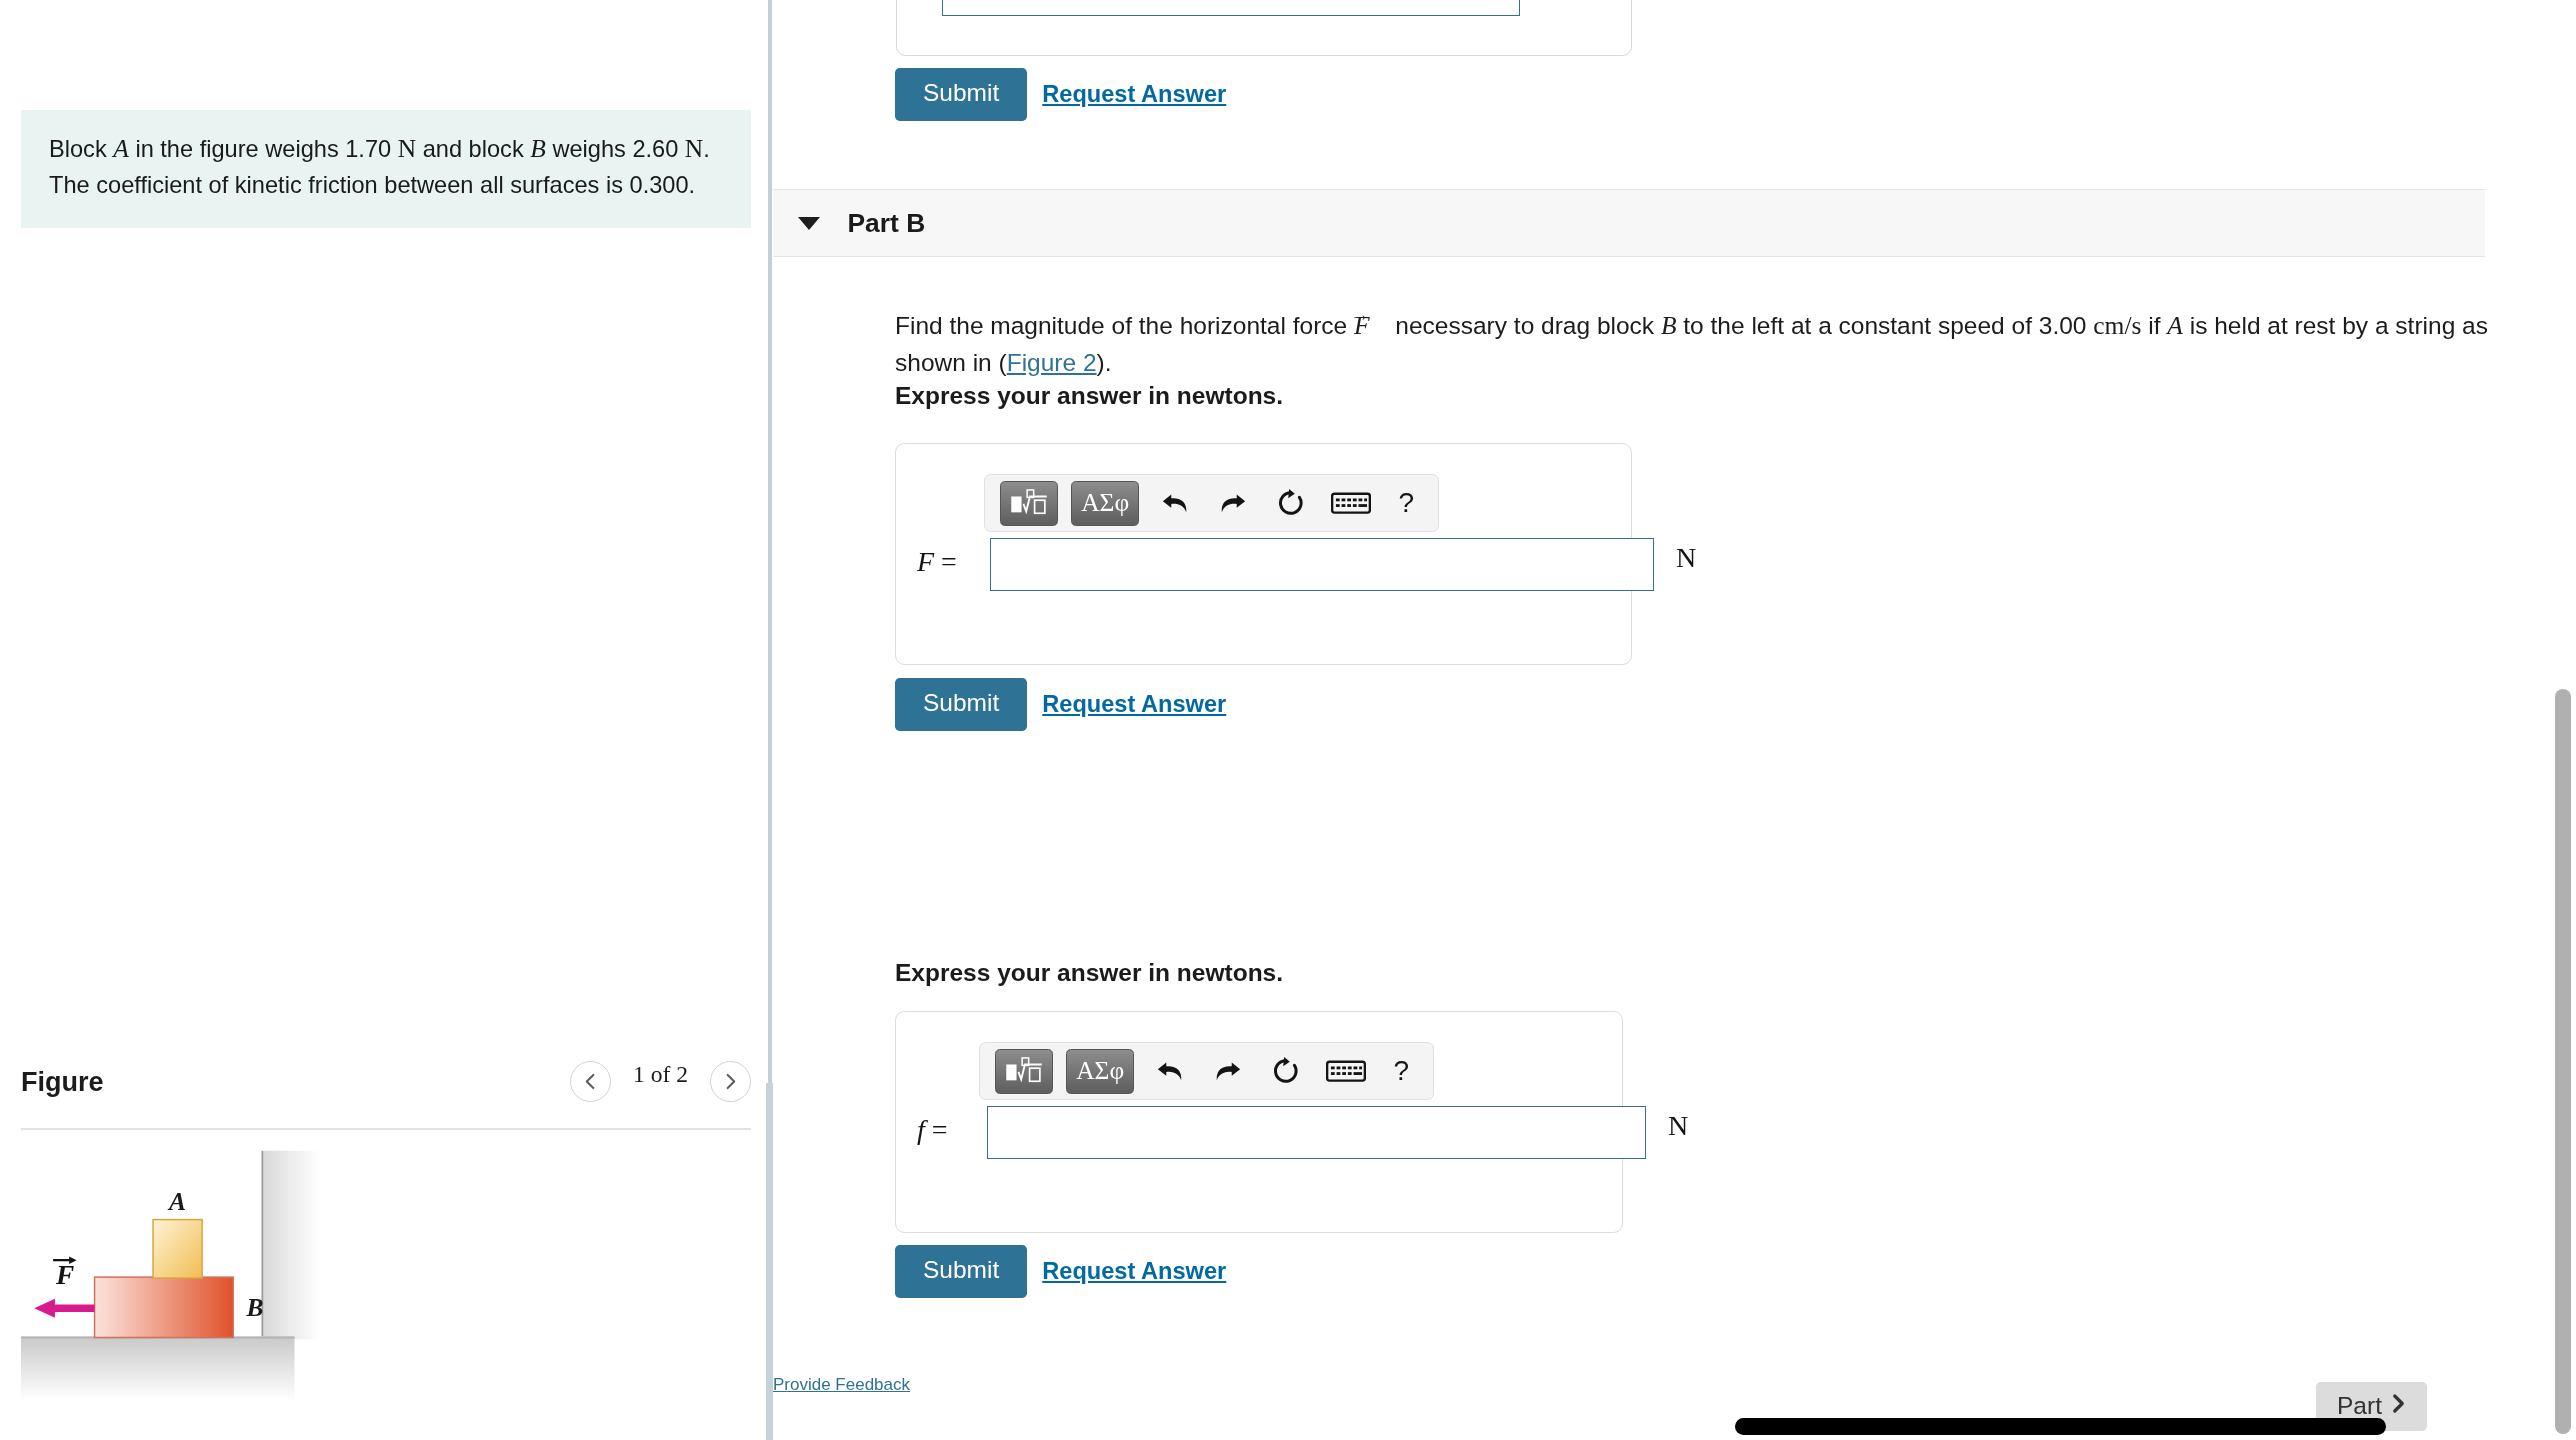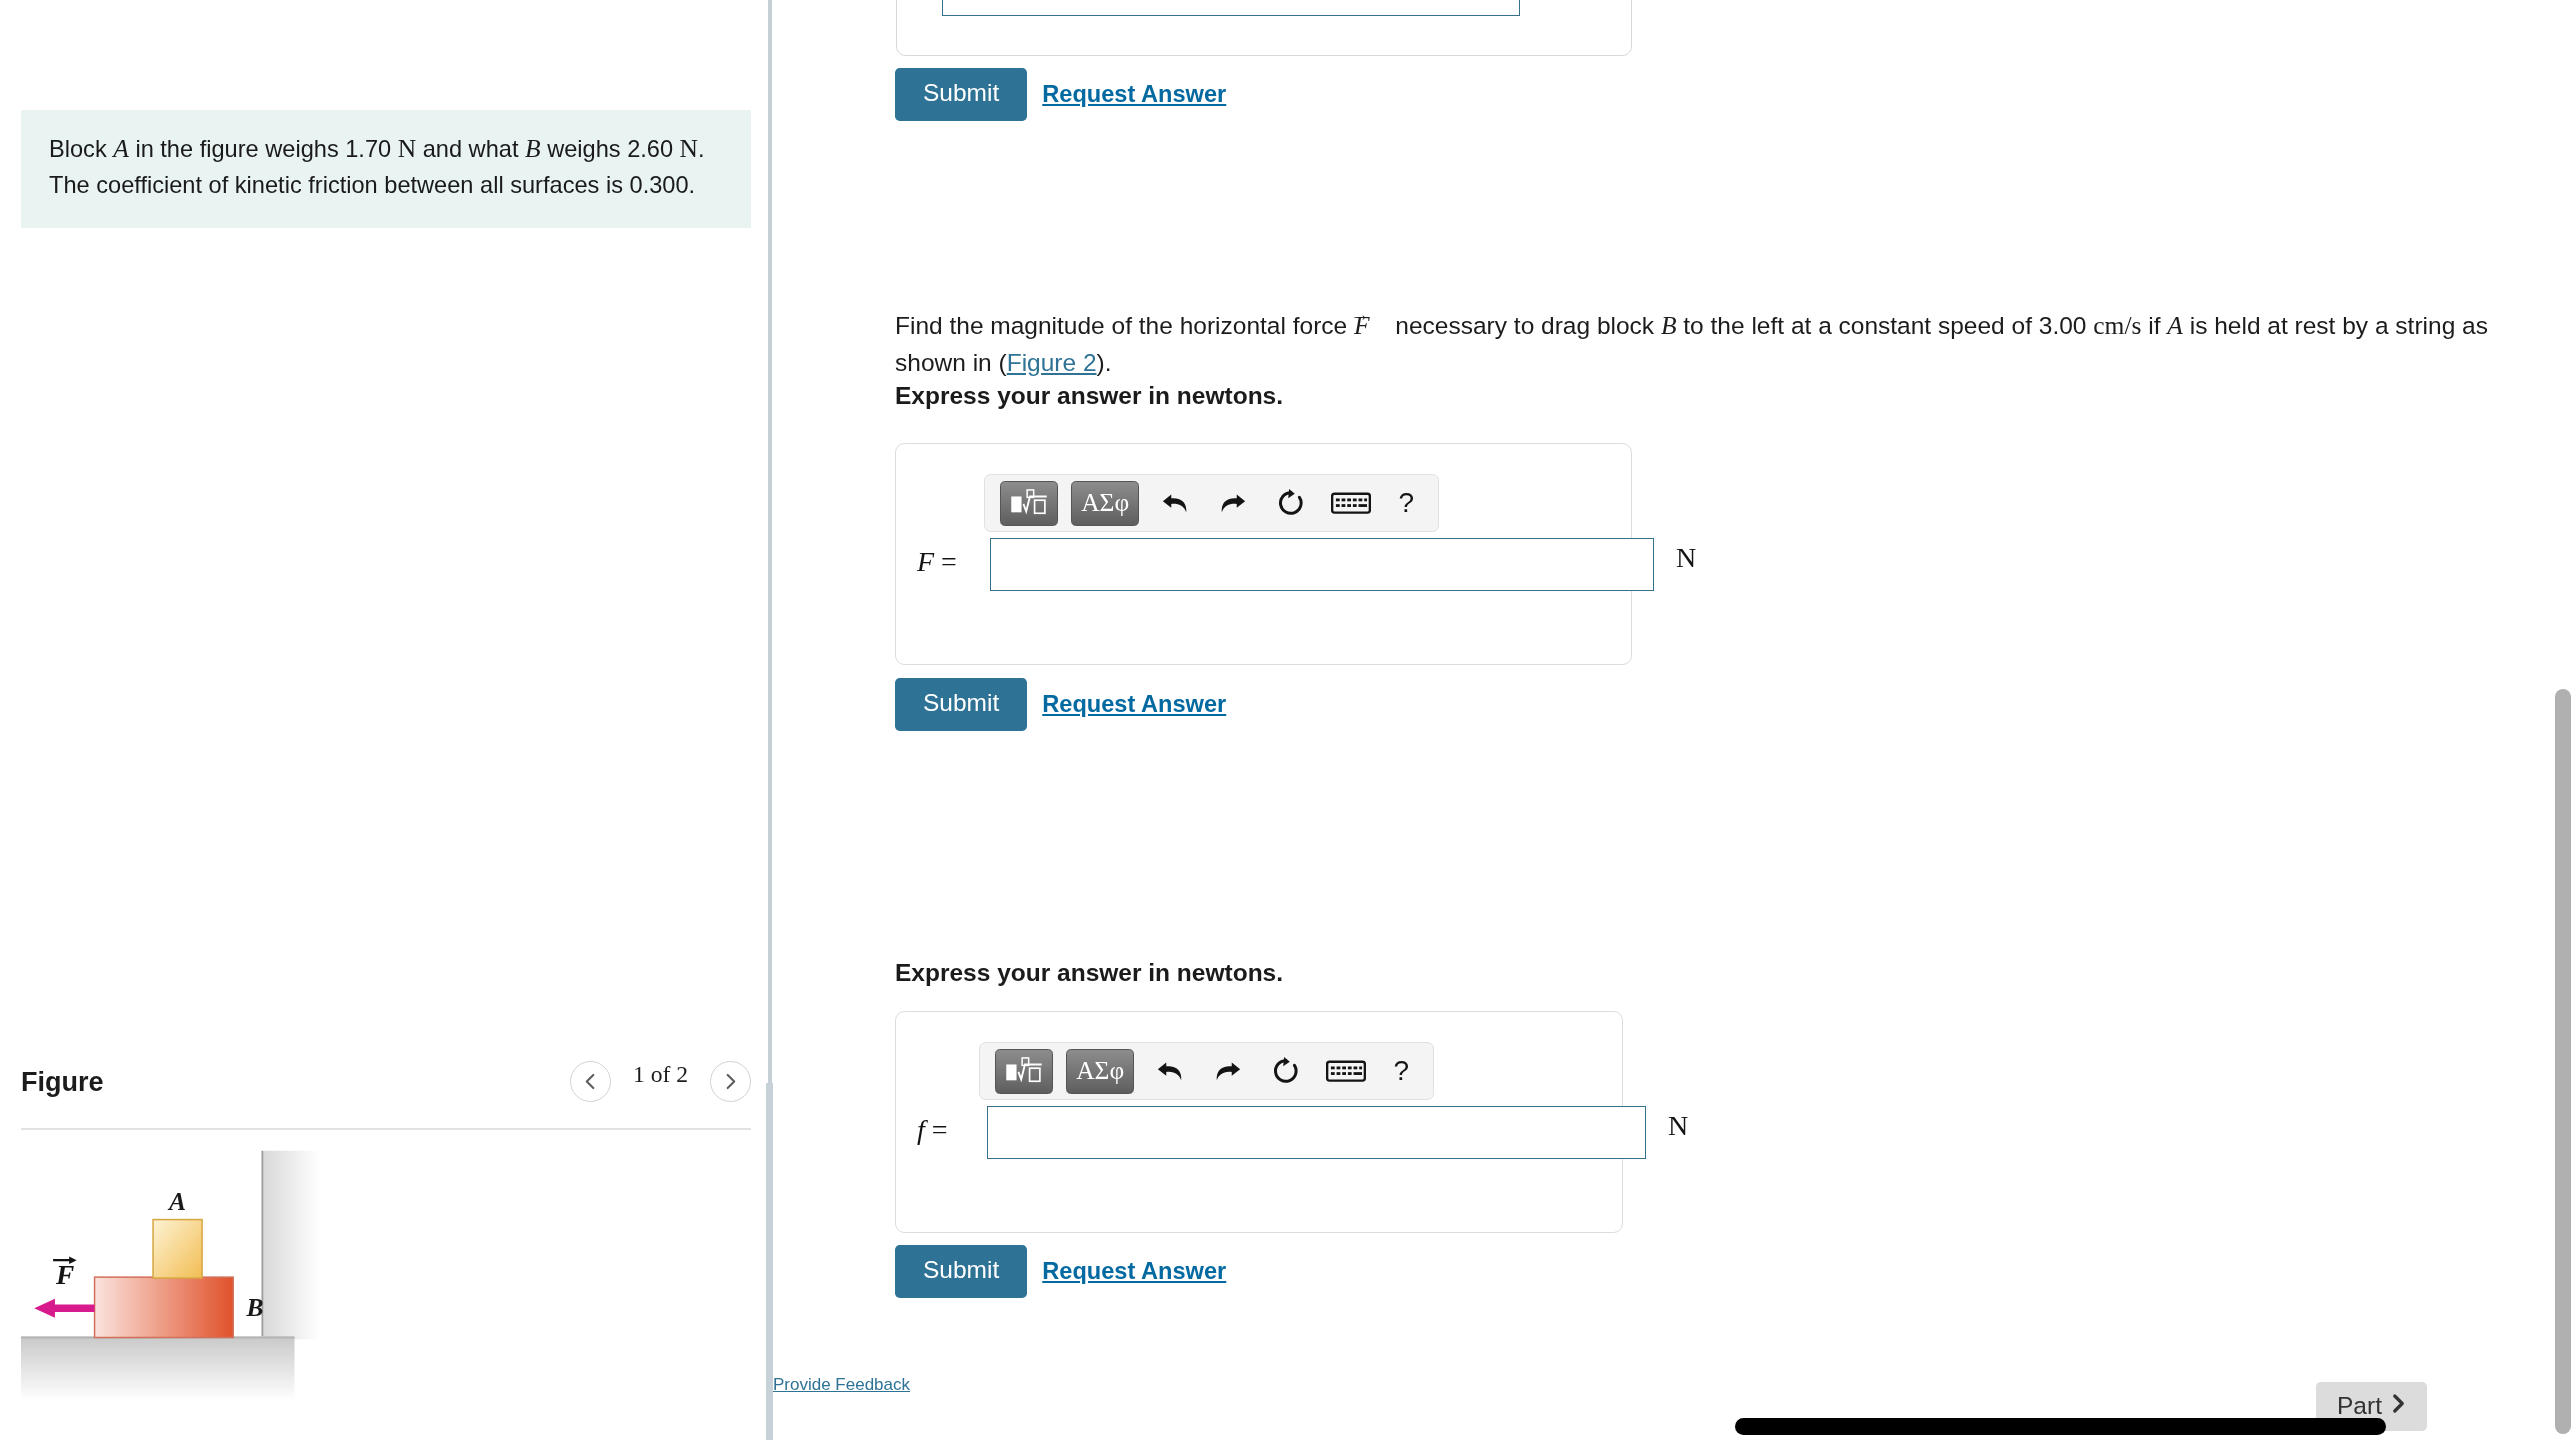--- a/index.html
+++ b/index.html
@@ -167,21 +167,21 @@
   }
 </style>
 </head>
 <body>
 
 <div class="page">
 
   <div class="left-panel">
 
     <div class="problem-statement">
-      <span>Block </span><span class="mathvar">A</span><span> in the figure weighs 1.70 </span><span class="mathup">N</span><span> and what </span><span class="mathvar">B</span><span> weighs 2.60 </span><span class="mathup">N</span><span>. The coefficient of kinetic friction between all surfaces is 0.300.</span>
+      <span>Block </span><span class="mathvar">A</span><span> in the figure weighs 1.70 </span><span class="mathup">N</span><span> and block </span><span class="mathvar">B</span><span> weighs 2.60 </span><span class="mathup">N</span><span>. The coefficient of kinetic friction between all surfaces is 0.300.</span>
     </div>
 
     <div class="figure-header">
       <div class="figure-title">Figure</div>
       <div class="fig-nav">
         <div class="fig-arrow">
           <svg width="15" height="19" viewBox="0 0 16 20">
               <polyline points="11,3 4,10 11,17" fill="none" stroke="#5c5c5c" stroke-width="2.2" stroke-linecap="round" stroke-linejoin="round"></polyline>
             </svg>
         </div>
@@ -251,20 +251,24 @@
 
       <div class="inner-input"></div>
 
     </div>
 
     <div class="btn-row" style="left:122px; top:68px;">
       <button class="submit-btn">Submit</button>
       <span class="req-link">Request Answer</span>
     </div>
 
+    <div class="part-header" style="top:189px;">
+      <div class="caret"></div>
+      <div class="part-label">Part B</div>
+    </div>
 
     <div class="q-text" style="left:122px; top:308px; width:1594px;">
       <span>Find the magnitude of the horizontal force </span><span class="mathvar">F</span><span style="position:relative;left:-19px;top:-13.2px;font-size:19px;">→</span><span> necessary to drag block </span><span class="mathvar">B</span><span> to the left at a constant speed of 3.00 </span><span class="mathup">cm/s</span><span> if </span><span class="mathvar">A</span><span> is held at rest by a string as shown in (</span><span class="fig-link">Figure 2</span><span>).</span>
     </div>
 
     <div class="express" style="left:122px; top:382px;">Express your answer in newtons.</div>
 
     <div class="answer-box" style="left:122px; top:443px; width:737px; height:222px;">
       <div class="mq-toolbar" style="left:88px; top:30px;">
         <div class="mq-btn">

